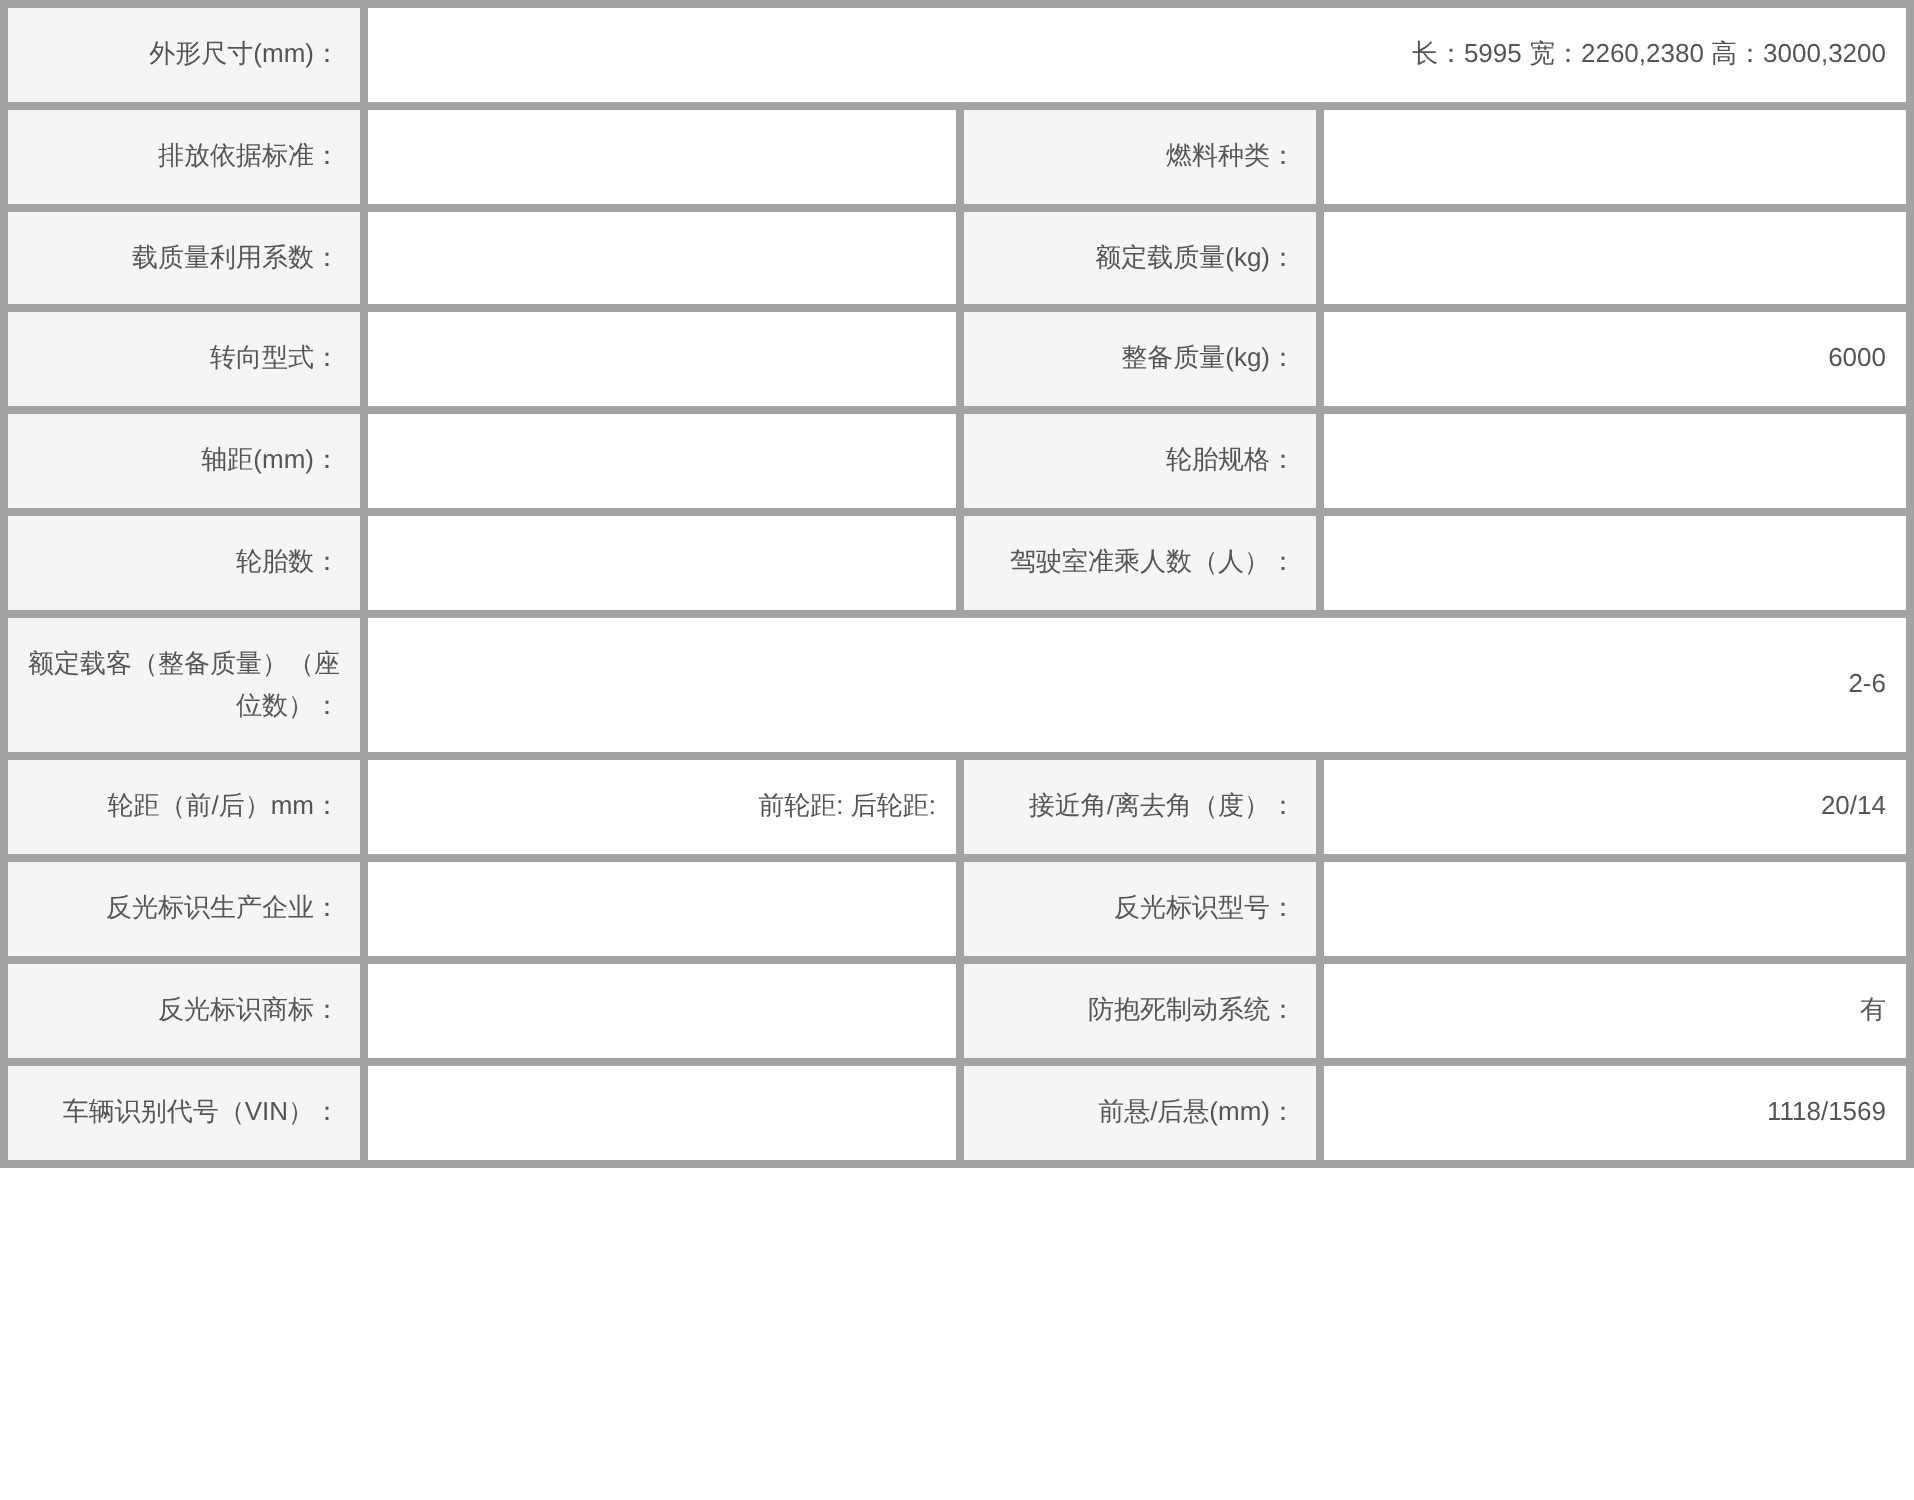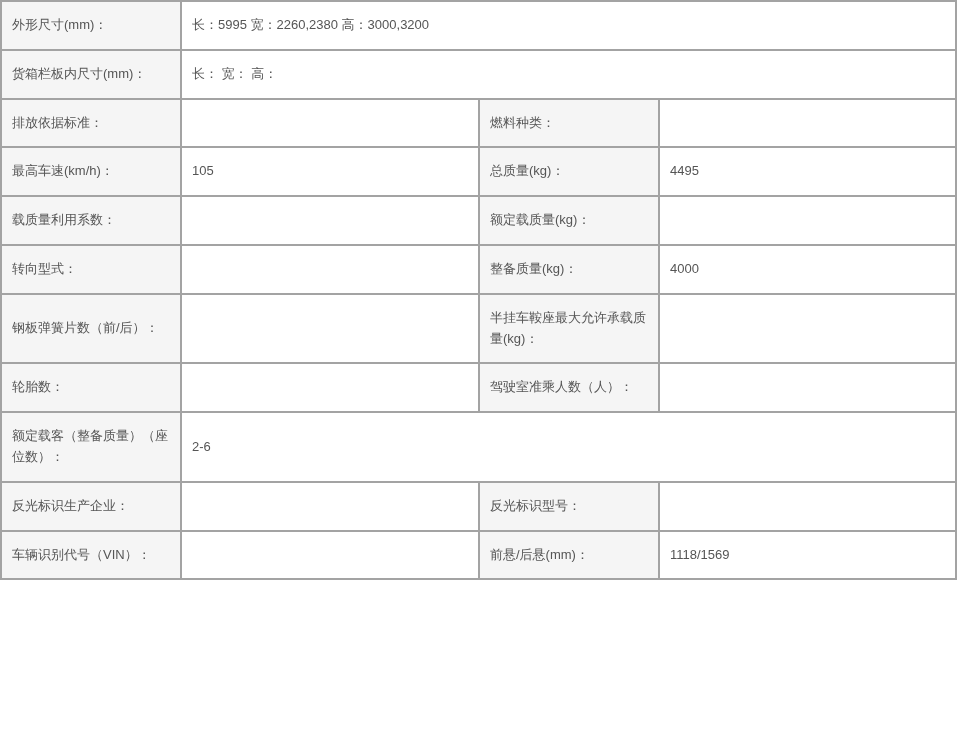--- a/index.html
+++ b/index.html
@@ -10,25 +10,26 @@
     font-size: 13px;
     color: #555;
     background: #fff;
   }
   .spec-table {
     width: 957px;
     border-collapse: collapse;
     table-layout: fixed;
   }
   .spec-table td {
-    border: 2px solid #a3a3a3;
+    border: 4px solid #a3a3a3;
     padding: 13px 10px;
     vertical-align: middle;
     word-break: break-all;
     line-height: 1.6;
+    text-align: right;
   }
   .label-cell {
     background: #f5f5f5;
     color: #555;
     width: 180px;
   }
   .value-cell {
     background: #fff;
     color: #555;
   }
@@ -44,68 +45,70 @@
       <col class="w290">
       <col class="w180">
       <col>
   </colgroup>
   <tbody>
     <tr>
       <td class="label-cell">外形尺寸(mm)：</td>
       <td class="value-cell" colspan="3">长：5995 宽：2260,2380 高：3000,3200</td>
     </tr>
     <tr>
-      <td class="label-cell">货箱栏板内尺寸(mm)：</td>
-      <td class="value-cell" colspan="3">长： 宽： 高：</td>
-    </tr>
-    <tr>
       <td class="label-cell">排放依据标准：</td>
       <td class="value-cell"></td>
       <td class="label-cell">燃料种类：</td>
       <td class="value-cell"></td>
-    </tr>
-    <tr>
-      <td class="label-cell">最高车速(km/h)：</td>
-      <td class="value-cell">105</td>
-      <td class="label-cell">总质量(kg)：</td>
-      <td class="value-cell">4495</td>
     </tr>
     <tr>
       <td class="label-cell">载质量利用系数：</td>
       <td class="value-cell"></td>
       <td class="label-cell">额定载质量(kg)：</td>
       <td class="value-cell"></td>
     </tr>
     <tr>
       <td class="label-cell">转向型式：</td>
       <td class="value-cell"></td>
       <td class="label-cell">整备质量(kg)：</td>
-      <td class="value-cell">4000</td>
+      <td class="value-cell">6000</td>
     </tr>
     <tr>
-      <td class="label-cell">钢板弹簧片数（前/后）：</td>
+      <td class="label-cell">轴距(mm)：</td>
       <td class="value-cell"></td>
-      <td class="label-cell">半挂车鞍座最大允许承载质量(kg)：</td>
+      <td class="label-cell">轮胎规格：</td>
       <td class="value-cell"></td>
     </tr>
     <tr>
       <td class="label-cell">轮胎数：</td>
       <td class="value-cell"></td>
       <td class="label-cell">驾驶室准乘人数（人）：</td>
       <td class="value-cell"></td>
     </tr>
     <tr>
       <td class="label-cell">额定载客（整备质量）（座位数）：</td>
       <td class="value-cell" colspan="3">2-6</td>
     </tr>
     <tr>
+      <td class="label-cell">轮距（前/后）mm：</td>
+      <td class="value-cell">前轮距: 后轮距:</td>
+      <td class="label-cell">接近角/离去角（度）：</td>
+      <td class="value-cell">20/14</td>
+    </tr>
+    <tr>
       <td class="label-cell">反光标识生产企业：</td>
       <td class="value-cell"></td>
       <td class="label-cell">反光标识型号：</td>
       <td class="value-cell"></td>
+    </tr>
+    <tr>
+      <td class="label-cell">反光标识商标：</td>
+      <td class="value-cell"></td>
+      <td class="label-cell">防抱死制动系统：</td>
+      <td class="value-cell">有</td>
     </tr>
     <tr>
       <td class="label-cell">车辆识别代号（VIN）：</td>
       <td class="value-cell"></td>
       <td class="label-cell">前悬/后悬(mm)：</td>
       <td class="value-cell">1118/1569</td>
     </tr>
 
   </tbody>
 </table>

